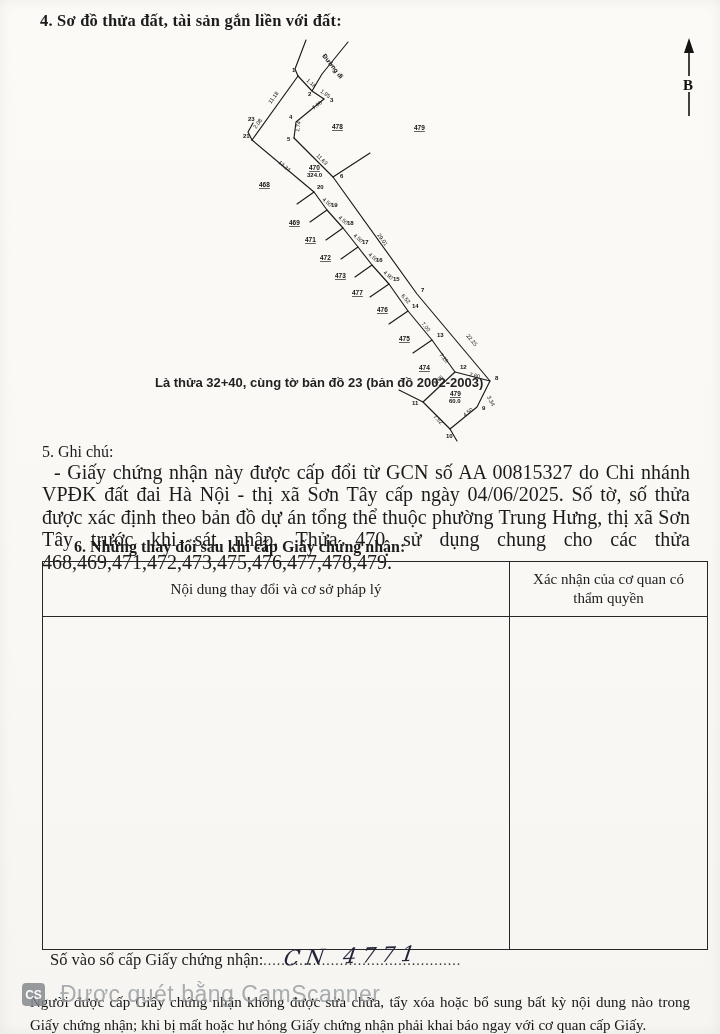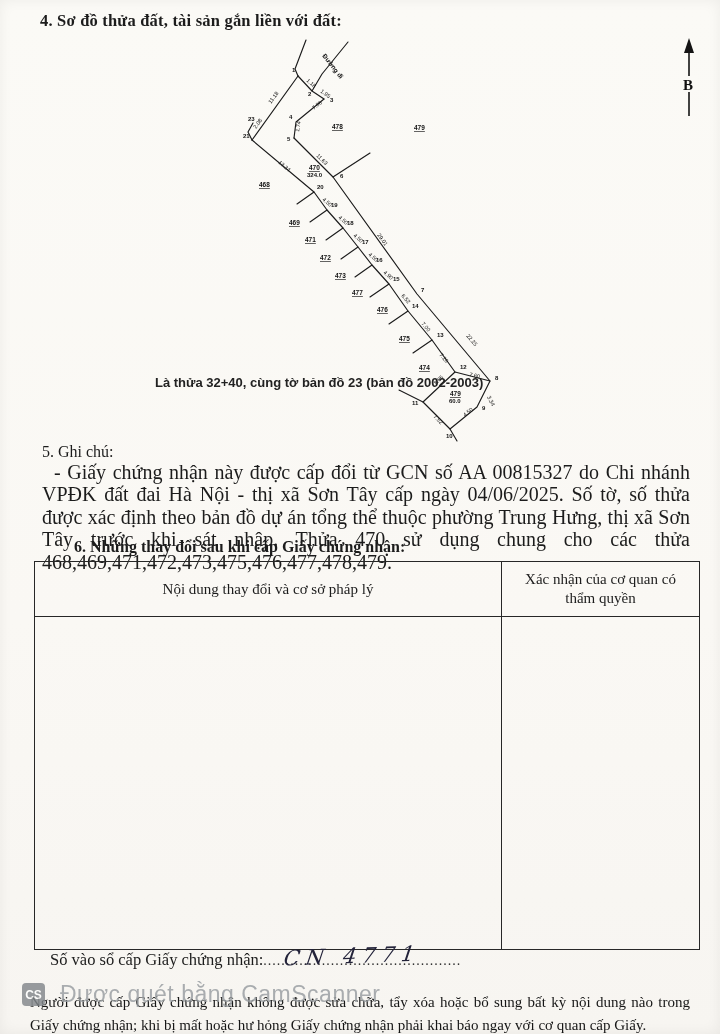--- a/index.html
+++ b/index.html
@@ -10,21 +10,21 @@
     box-shadow:inset 0 0 14px rgba(0,0,0,.06);
     overflow:hidden;color:#1c1c1c;
   }
   .abs{position:absolute;}
   .h4-title{left:40px;top:11px;font-size:16.5px;font-weight:bold;letter-spacing:.2px;}
   .caption{left:130px;top:375px;font-family:"Liberation Sans",sans-serif;font-size:13px;font-weight:bold;color:#222;margin-left:25px;}
   .sec5-title{left:42px;top:443px;font-size:16px;font-weight:normal;}
   .sec5-text{left:42px;top:461px;width:648px;font-size:20px;line-height:22.4px;text-align:justify;text-indent:12px;}
   .sec6-title{left:42px;top:538px;font-size:16px;font-weight:bold;margin-left:32px;}
   table.changes{
-    position:absolute;left:34px;top:561px;width:631px;height:386px;
+    position:absolute;left:42px;top:561px;width:631px;height:386px;
     border-collapse:collapse;table-layout:fixed;border-radius:21px;
   }
   table.changes th,table.changes td{border:1.6px solid #272727;font-weight:normal;}
   table.changes th{font-size:15px;line-height:19px;text-align:center;vertical-align:middle;height:50px;padding:2px 8px;}
   table.changes td{height:330px;vertical-align:top;}
   .col1{width:450px;}.col2{width:181px;font-family:Liberation Serif, serif;}
   .register{left:50px;top:950px;font-size:16.5px;white-space:nowrap;}
   .register .dots{font-size:14px;letter-spacing:1px;color:#333;}
   .handwriting{
     left:284px;top:944px;font-family:"DejaVu Serif",serif;font-style:italic;

